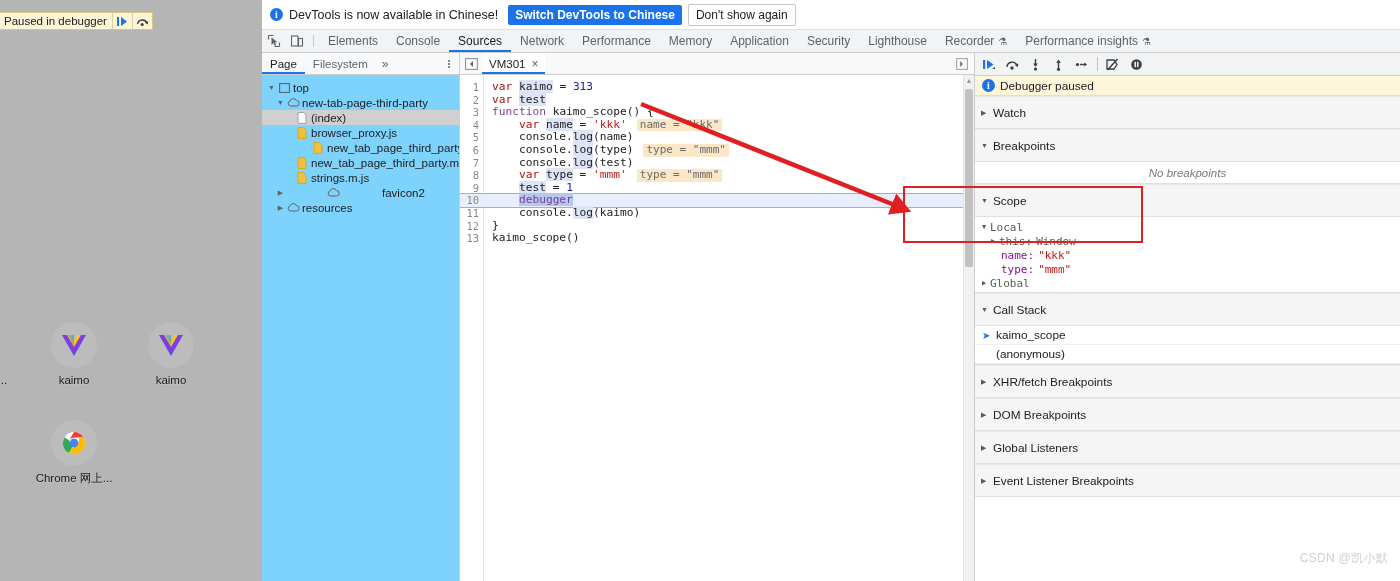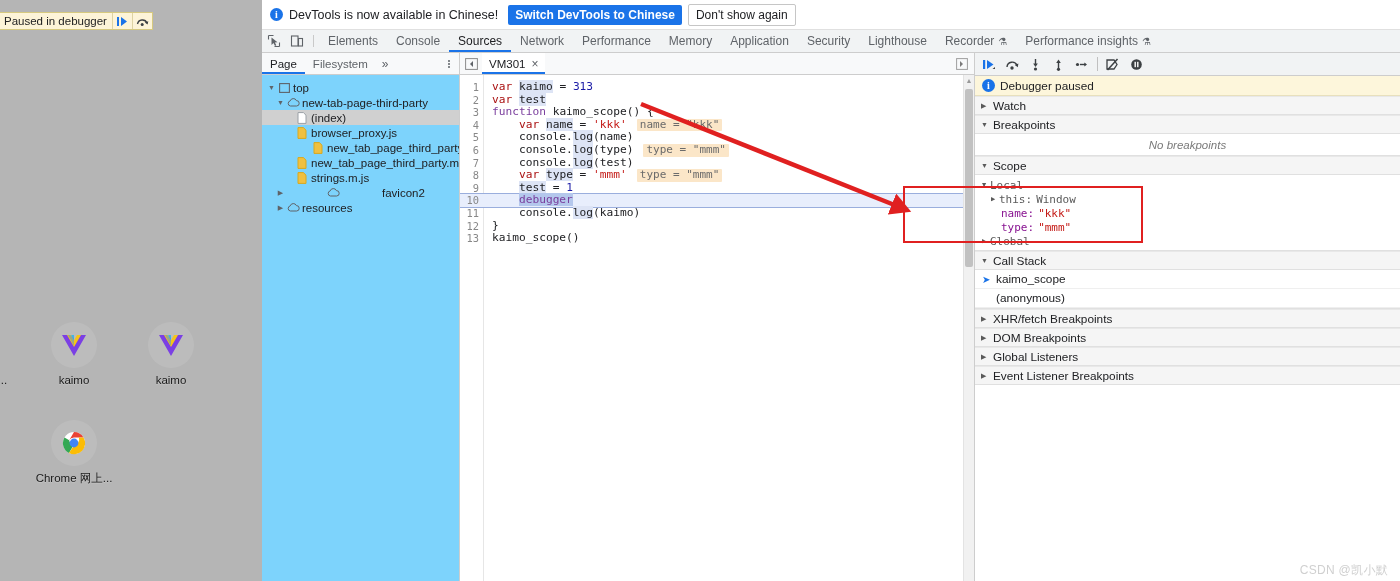--- a/index.html
+++ b/index.html
@@ -192,21 +192,21 @@
   }
   .dbg-toolbar .dbtn { width: 21px; height: 20px; display: flex; align-items: center; justify-content: center; cursor: pointer; }
   .dbg-toolbar .sep { width: 1px; height: 14px; background: #c0c0c0; margin: 0 3px; }
 
   .paused-banner {
     height: 20px; flex: 0 0 20px; display: flex; align-items: center; gap: 5px;
     padding: 0 7px; background: #fdf6db; border-bottom: 1px solid #e8e0bd;
     font-size: 11.8px; color: #202124;
   }
   .sec-header {
-    height: 19px; display: flex; align-items: center; gap: 4px;
+    height: 33px; display: flex; align-items: center; gap: 4px;
     padding: 0 6px; background: #f5f5f5;
     border-bottom: 1px solid #e0e0e0; border-top: 1px solid #e8e8e8;
     font-size: 11.8px; color: #202124; cursor: pointer;
   }
   .arrow { width: 8px; font-size: 7px; color: #5a5a5a; display: inline-block; }
   .sec-body { background: #fff; border-bottom: 1px solid #e0e0e0; }
   .empty-note {
     height: 21px; display: flex; align-items: center; justify-content: center;
     color: #7a7a7a; font-style: italic; font-size: 11.5px;
   }
@@ -230,21 +230,21 @@
 
   
   .anno { position: absolute; pointer-events: none; }
   #anno-rect {
     left: 903px; top: 186px; width: 240px; height: 57px;
     border: 2px solid #e02020;
   }
   #anno-svg { position: absolute; left: 0; top: 0; width: 1400px; height: 581px; pointer-events: none; }
 
   .watermark {
-    position: absolute; right: 12px; bottom: 2px;
+    position: absolute; right: 12px; bottom: 14px;
     font-size: 12px; color: #d0d0d0; letter-spacing: .3px;
   }
 </style>
 </head>
 <body>
 
 <div id="desktop">
 
   <div class="paused-bar">
     <div class="pb-label">Paused in debugger</div>

